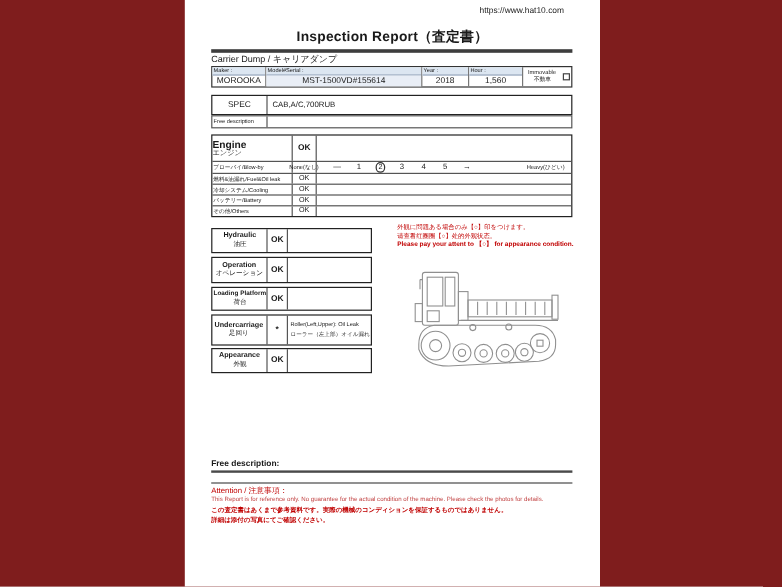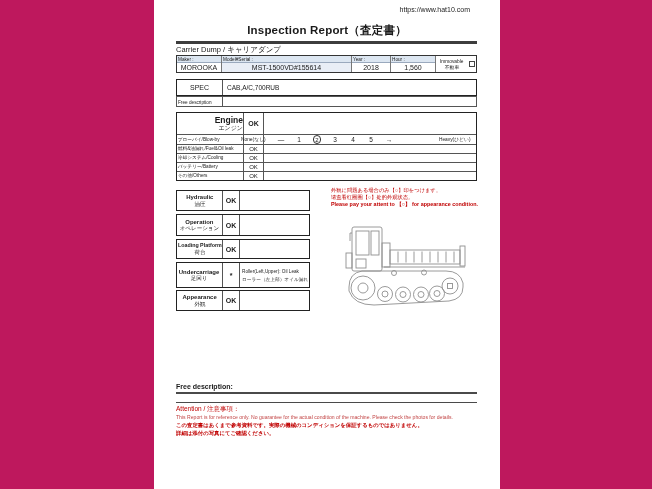--- a/index.html
+++ b/index.html
@@ -1,17 +1,17 @@
 <!DOCTYPE html>
 <html><head>
 <meta charset="utf-8">
 <style>
   html,body{margin:0;padding:0;background:#efefef;}
   *{box-sizing:border-box;}
-  .viewport{position:relative;width:652px;height:489px;background:#be185d;overflow:hidden;
+  .viewport{position:relative;width:652px;height:489px;background:#7f1d1d;overflow:hidden;
     font-family:"Liberation Sans","DejaVu Sans",sans-serif;color:#1a1a1a;}
   .page{position:absolute;left:154px;top:0;width:346px;height:489px;background:#ffffff;}
 
   .abs{position:absolute;}
   .sc{display:inline-block;transform:scale(0.78);transform-origin:0 50%;white-space:nowrap;}
   .scc{display:inline-block;transform:scale(0.8);transform-origin:50% 50%;white-space:nowrap;}
 
   .url{top:6px;right:30px;font-size:7px;color:#222;}
   .title{top:23px;left:0;width:100%;text-align:center;font-size:11.5px;font-weight:bold;letter-spacing:.2px;}
   .title-rule{left:22px;top:41px;width:301px;height:2.5px;background:#3d3d3d;}
@@ -35,21 +35,21 @@
   .fdesc-row{left:22px;top:96px;width:301px;height:11px;border:1px solid #555;display:flex;background:#fff;}
   .fdesc-lab{width:46px;border-right:1px solid #555;display:flex;align-items:center;padding-left:1px;font-size:6px;line-height:6px;}
 
   
   .engine{left:22px;top:112px;width:301px;border:1.8px solid #222;background:#fff;}
   .erow{display:flex;border-top:1px solid #555;}
   .erow:first-child{border-top:none;}
   .ehead{height:21px;}
   .eblow{height:10px;}
   .esub{height:9px;}
-  .ecell-lab{width:67px;border-right:1px solid #555;display:flex;align-items:flex-end;}
+  .ecell-lab{width:67px;border-right:1px solid #555;display:flex;align-items:flex-start;}
   .ehead .ecell-lab{flex-direction:column;justify-content:center;}
   .ecell-ok{width:20px;border-right:1px solid #555;display:flex;align-items:center;justify-content:center;font-size:6px;}
   .ecell-rest{flex:1;display:flex;align-items:center;}
   .engine-en{font-size:8.5px;font-weight:bold;line-height:9px;}
   .engine-ja{font-size:6px;line-height:7px;}
   .ok-big{font-size:7px;font-weight:bold;}
   .sublab{font-size:6px;padding-left:1px;}
   .scale{display:flex;align-items:center;padding-left:8px;width:100%;}
   .scale .itm{width:18px;text-align:center;font-size:6.5px;}
   .circ{display:inline-flex;width:8.5px;height:8.5px;border:1px solid #333;border-radius:50%;

